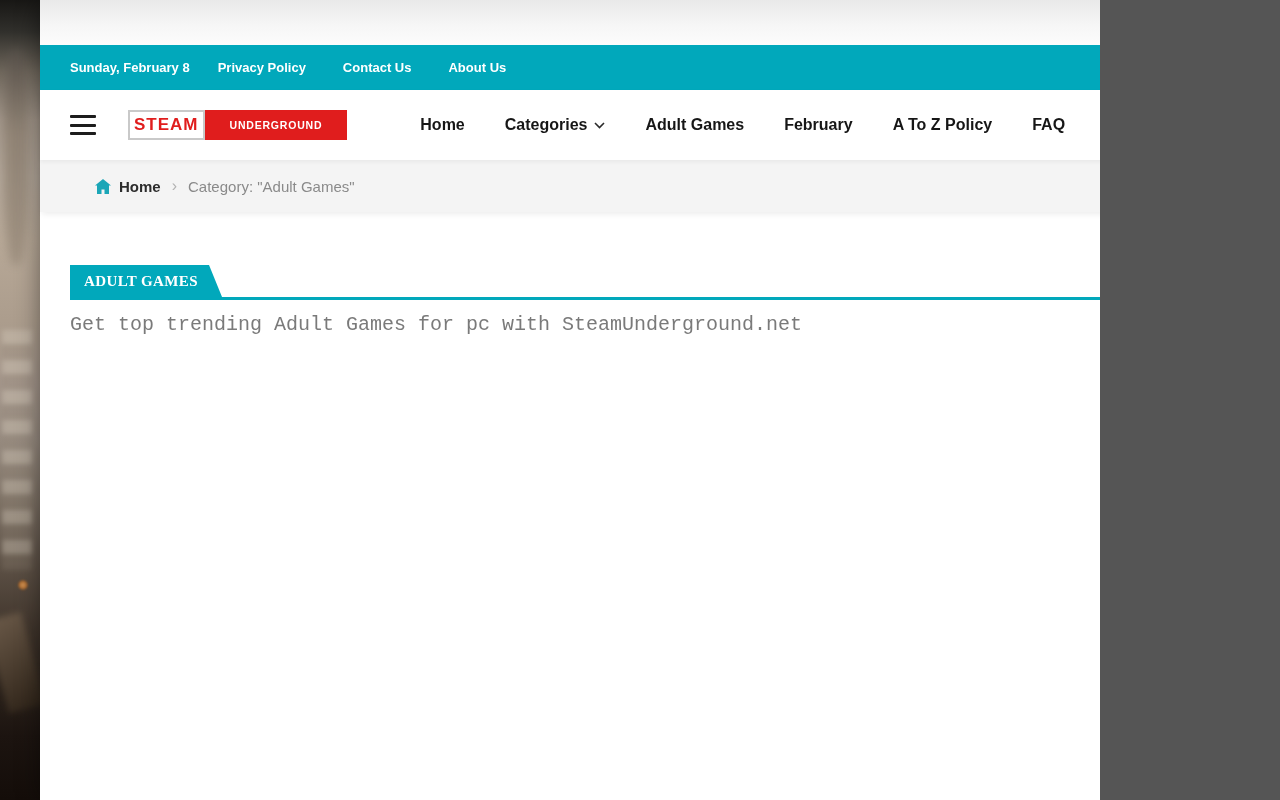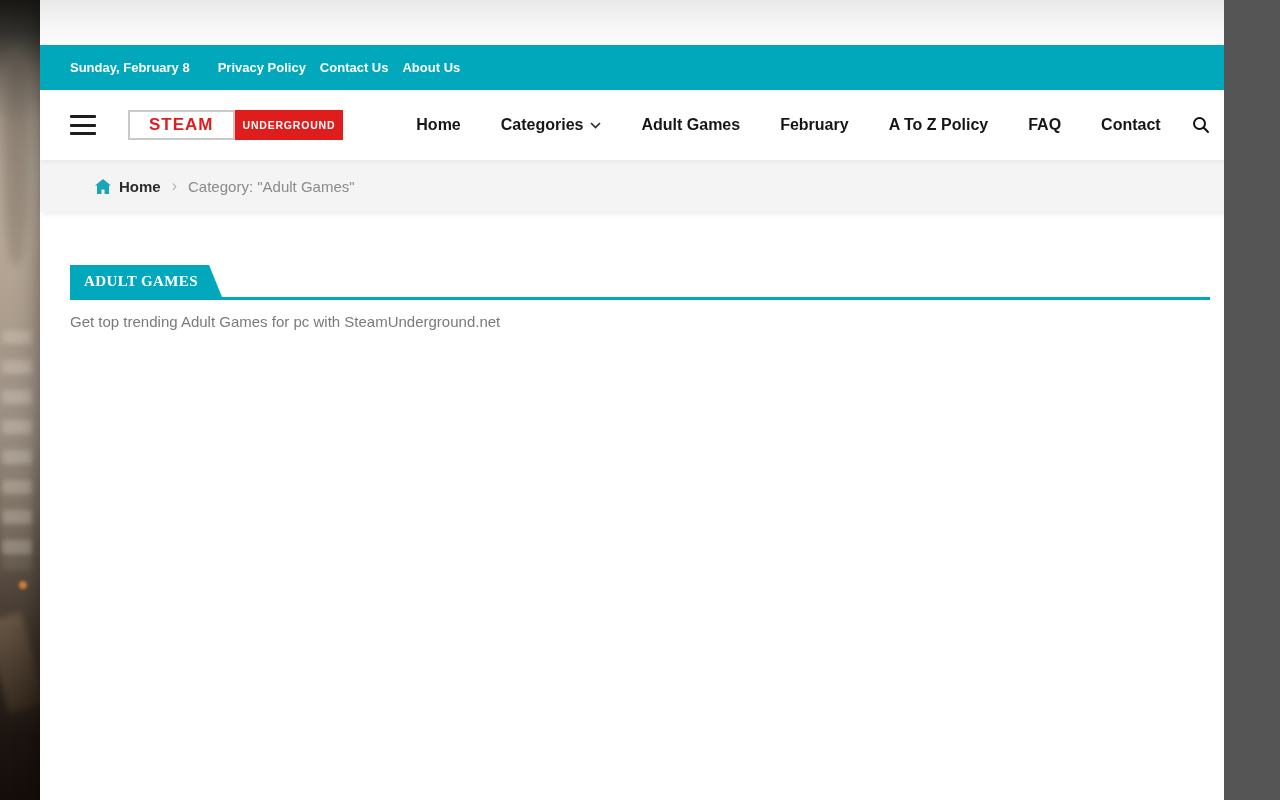--- a/index.html
+++ b/index.html
@@ -1,18 +1,18 @@
 <!DOCTYPE html>
 <html><head>
 <meta charset="utf-8">
 <style>
   * { margin:0; padding:0; box-sizing:border-box; }
   html,body { width:1280px; height:800px; overflow:hidden; }
   body { font-family:"Liberation Sans", sans-serif; background:#555; }
-  .stage { position:relative; width:1224px; height:800px; overflow:hidden; }
+  .stage { position:relative; width:1100px; height:800px; overflow:hidden; }
 
   
   .bg-strip { position:absolute; top:0; height:100%; width:40px; overflow:hidden; }
   .bg-left { left:0;
     background:linear-gradient(180deg,
       #181715 0%, #31302c 4%, #6f675c 9%, #a2968a 15%,
       #b3a79a 22%, #b7a897 30%, #ac9d8d 40%, #a3958a 48%,
       #968a7f 55%, #7b6f63 63%, #5b4f44 71%, #3f342b 79%,
       #2a211a 86%, #1c1410 92%, #140d09 100%); }
   .bg-left .tower { position:absolute; top:50px; left:4px; width:24px; height:215px;
@@ -46,34 +46,34 @@
   .page { position:absolute; left:40px; top:0; width:1200px; height:800px;
     display:flex; flex-direction:column; background:#fff;
     box-shadow:0 0 22px rgba(0,0,0,.45); }
 
   .pre-strip { height:45px; background:linear-gradient(180deg,#e9e9e9 0%,#f6f6f6 55%,#fcfcfc 100%); }
 
   
   .topbar { height:45px; flex:0 0 45px; background:#01a8bb; display:flex; align-items:center;
     padding:0 30px; color:#fff; font-size:13px; font-weight:600; }
   .topbar .date { margin-right:28px; }
-  .topbar-links { display:flex; gap:14px; }
+  .topbar-links { display:flex; gap:37px; }
   .topbar-links a { color:#fff; text-decoration:none; cursor:pointer; }
 
   
   .navbar { height:70px; flex:0 0 70px; background:#fff; display:flex; align-items:center;
     padding:0 30px; position:relative; z-index:3; box-shadow:0 2px 4px rgba(0,0,0,.05); }
   .hamburger { background:none; border:none; width:26px; height:20px; display:flex;
     flex-direction:column; justify-content:space-between; cursor:pointer; }
   .hamburger span { display:block; height:3px; width:100%; background:#1d1d1d; border-radius:1px; }
   .logo { margin-left:32px; display:flex; height:30px; text-decoration:none; cursor:pointer; }
   .logo-steam { background:#fff; border:2px solid #c9c9c9; color:#e01d1d; font-weight:bold;
-    font-size:17px; letter-spacing:1px; display:flex; align-items:center; padding:0 19px; }
+    font-size:17px; letter-spacing:1px; display:flex; align-items:center; padding:0 4px; }
   .logo-underground { background:#e01d1d; color:#fff; font-weight:bold; font-size:10.5px;
-    letter-spacing:.8px; display:flex; align-items:center; padding:0 8px; }
+    letter-spacing:.8px; display:flex; align-items:center; padding:0 25px; }
   .nav-menu { list-style:none; display:flex; gap:40px; margin-left:73px; align-items:center; }
   .nav-item { font-size:16px; font-weight:bold; color:#161616; cursor:pointer; display:flex;
     align-items:center; white-space:nowrap; }
   .nav-item .chev { margin-left:7px; display:flex; align-items:center; }
   .search-btn { margin-left:auto; background:none; border:none; cursor:pointer; display:flex;
     align-items:center; padding:0; }
 
   
   .breadcrumb-bar { height:52px; flex:0 0 52px; background:#f4f4f4; display:flex; align-items:center;
     padding:0 30px 0 55px; gap:11px; font-size:15px; position:relative; z-index:2;
@@ -83,21 +83,21 @@
   .crumb-sep { color:#b3b3b3; font-size:16px; }
   .crumb-current { color:#8a8a8a; }
 
   
   .content { flex:1; background:#fff; padding:53px 30px 0 30px; }
   .badge { display:block; width:max-content; background:#01a8bb; color:#fff;
     font-family:"Liberation Serif", serif; font-weight:bold; font-size:15px; letter-spacing:.4px;
     line-height:32px; height:32px; padding:0 24px 0 14px;
     clip-path:polygon(0 0, calc(100% - 13px) 0, 100% 100%, 0 100%); }
   .title-line { height:3px; background:#01a8bb; }
-  .desc { margin-top:13px; color:#7a7a7a; font-size:15px; }
+  .desc { margin-top:13px; color:#7a7a7a; font-size:20px;font-family:Liberation Mono, monospace; }
 </style>
 </head>
 <body>
 
 <div class="stage">
 
   <div class="bg-strip bg-left">
     <div class="tower"></div>
     <div class="scaffold"></div>
     <div class="rock"></div>

